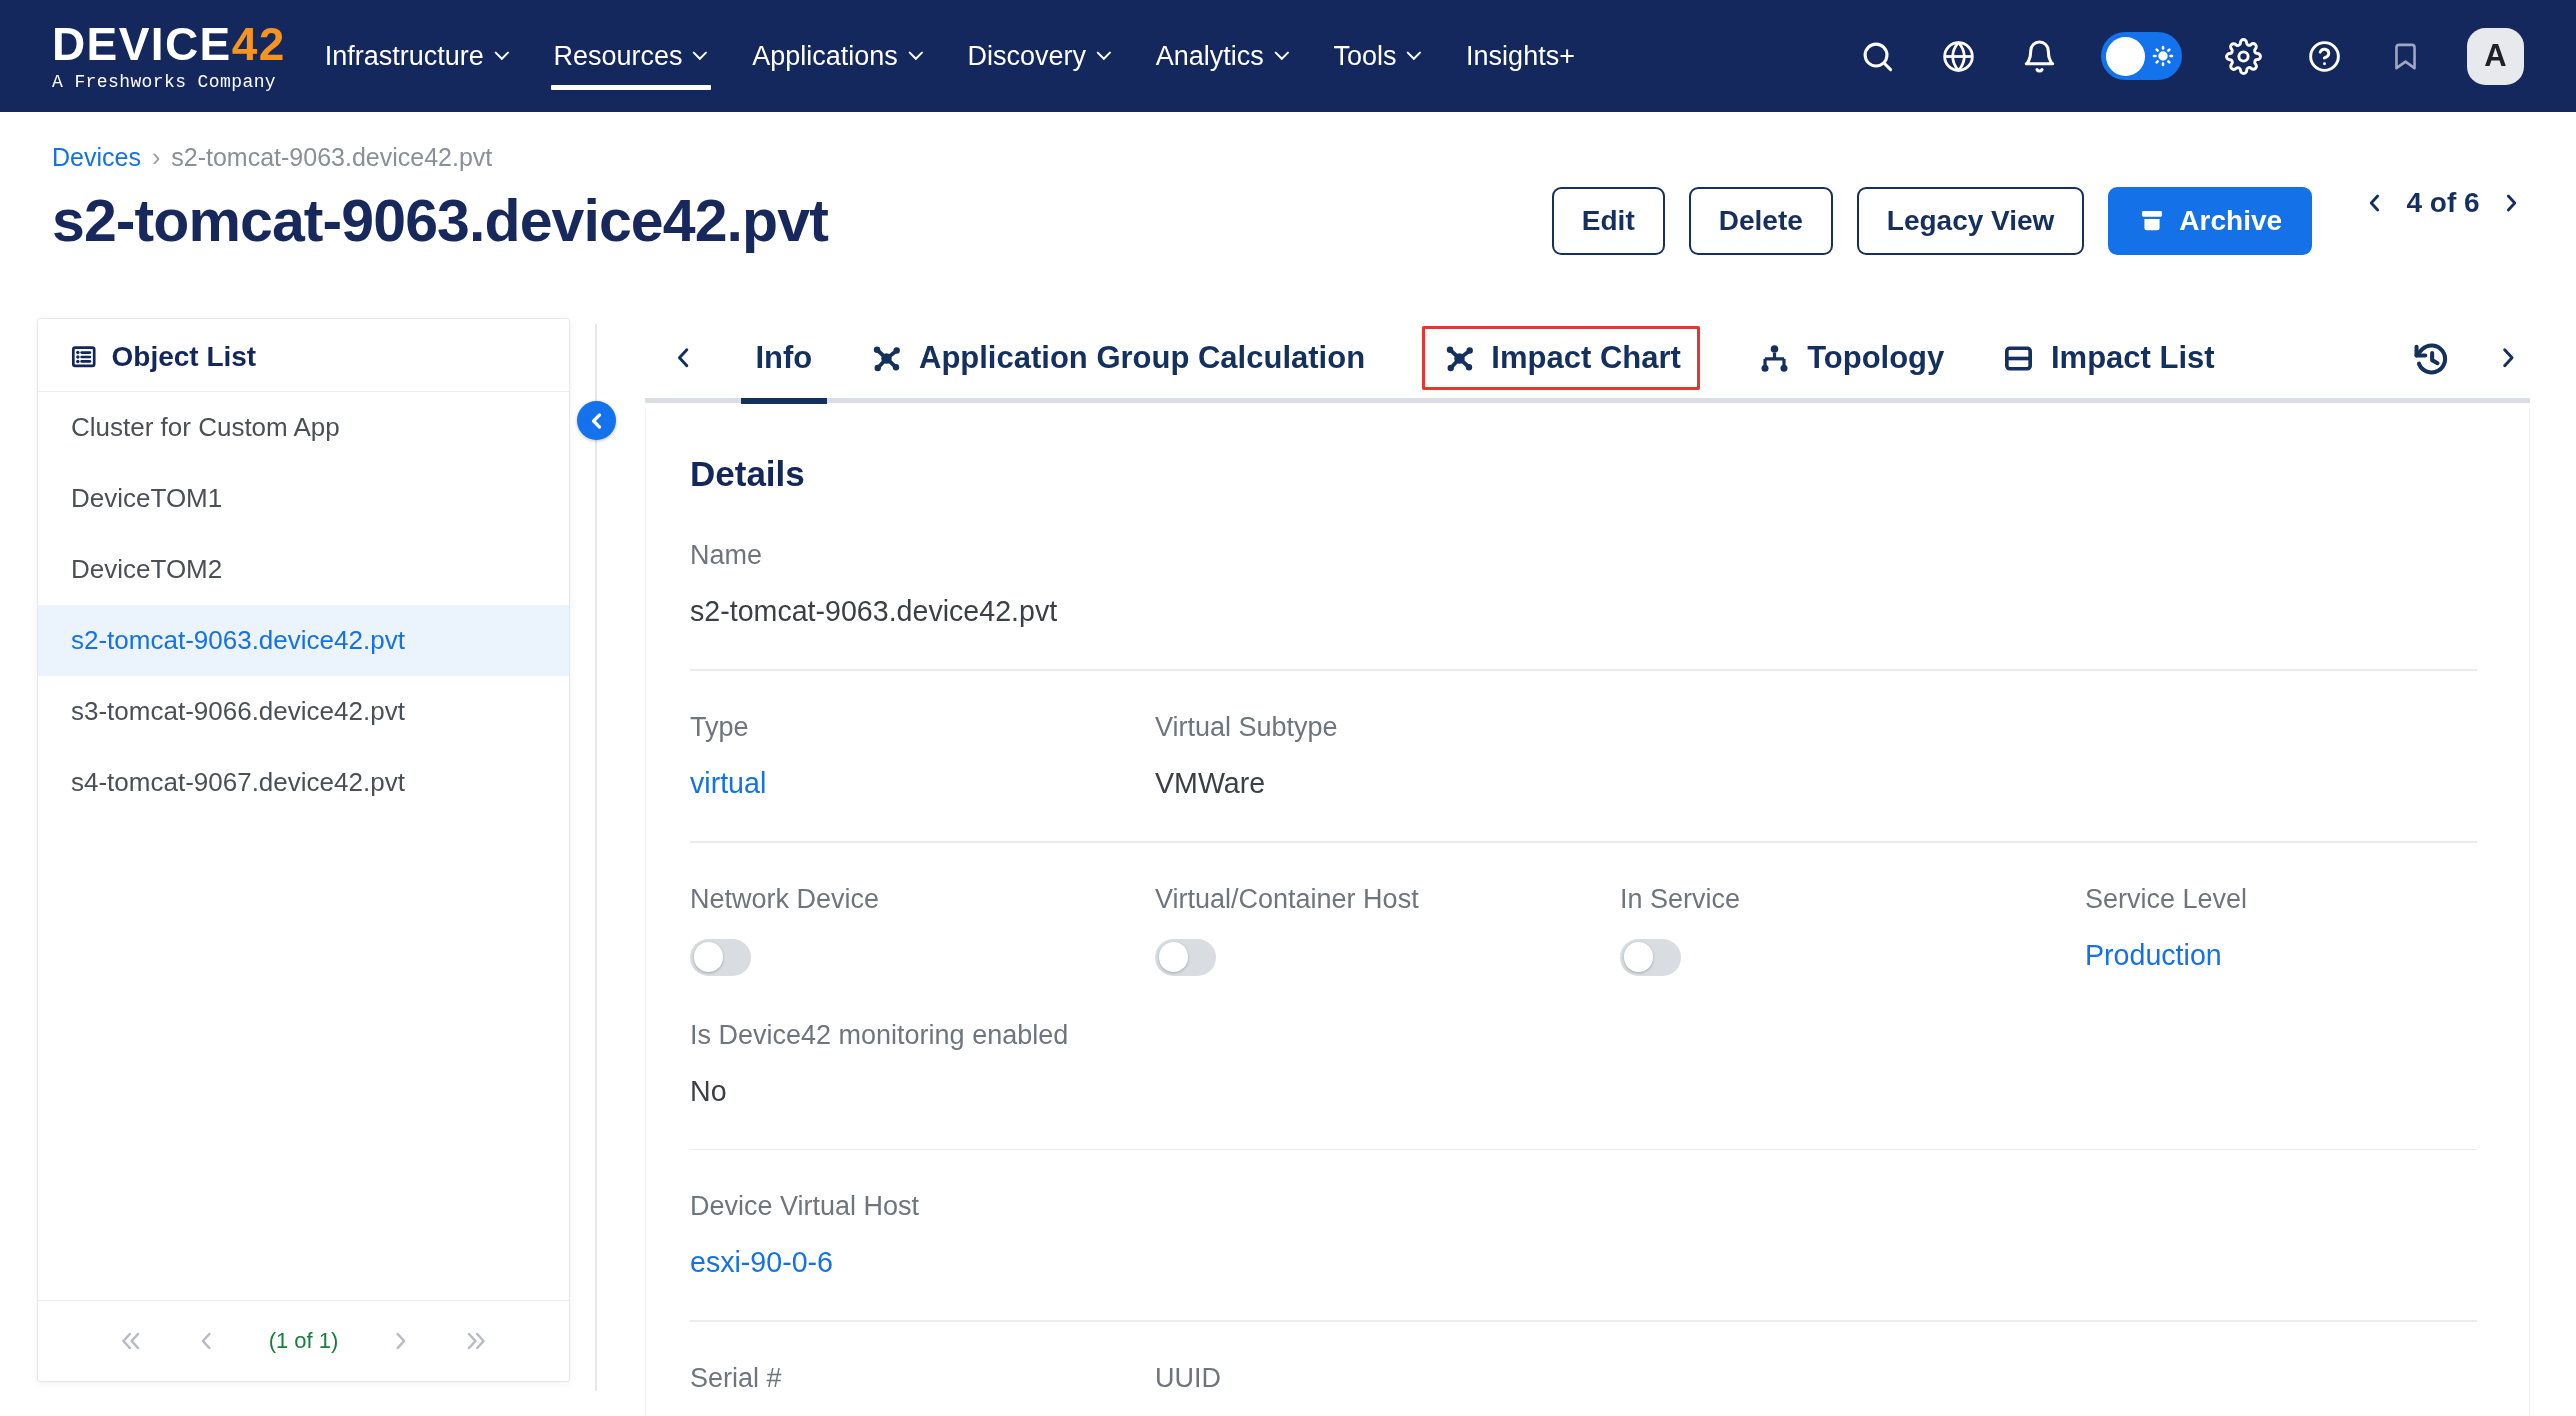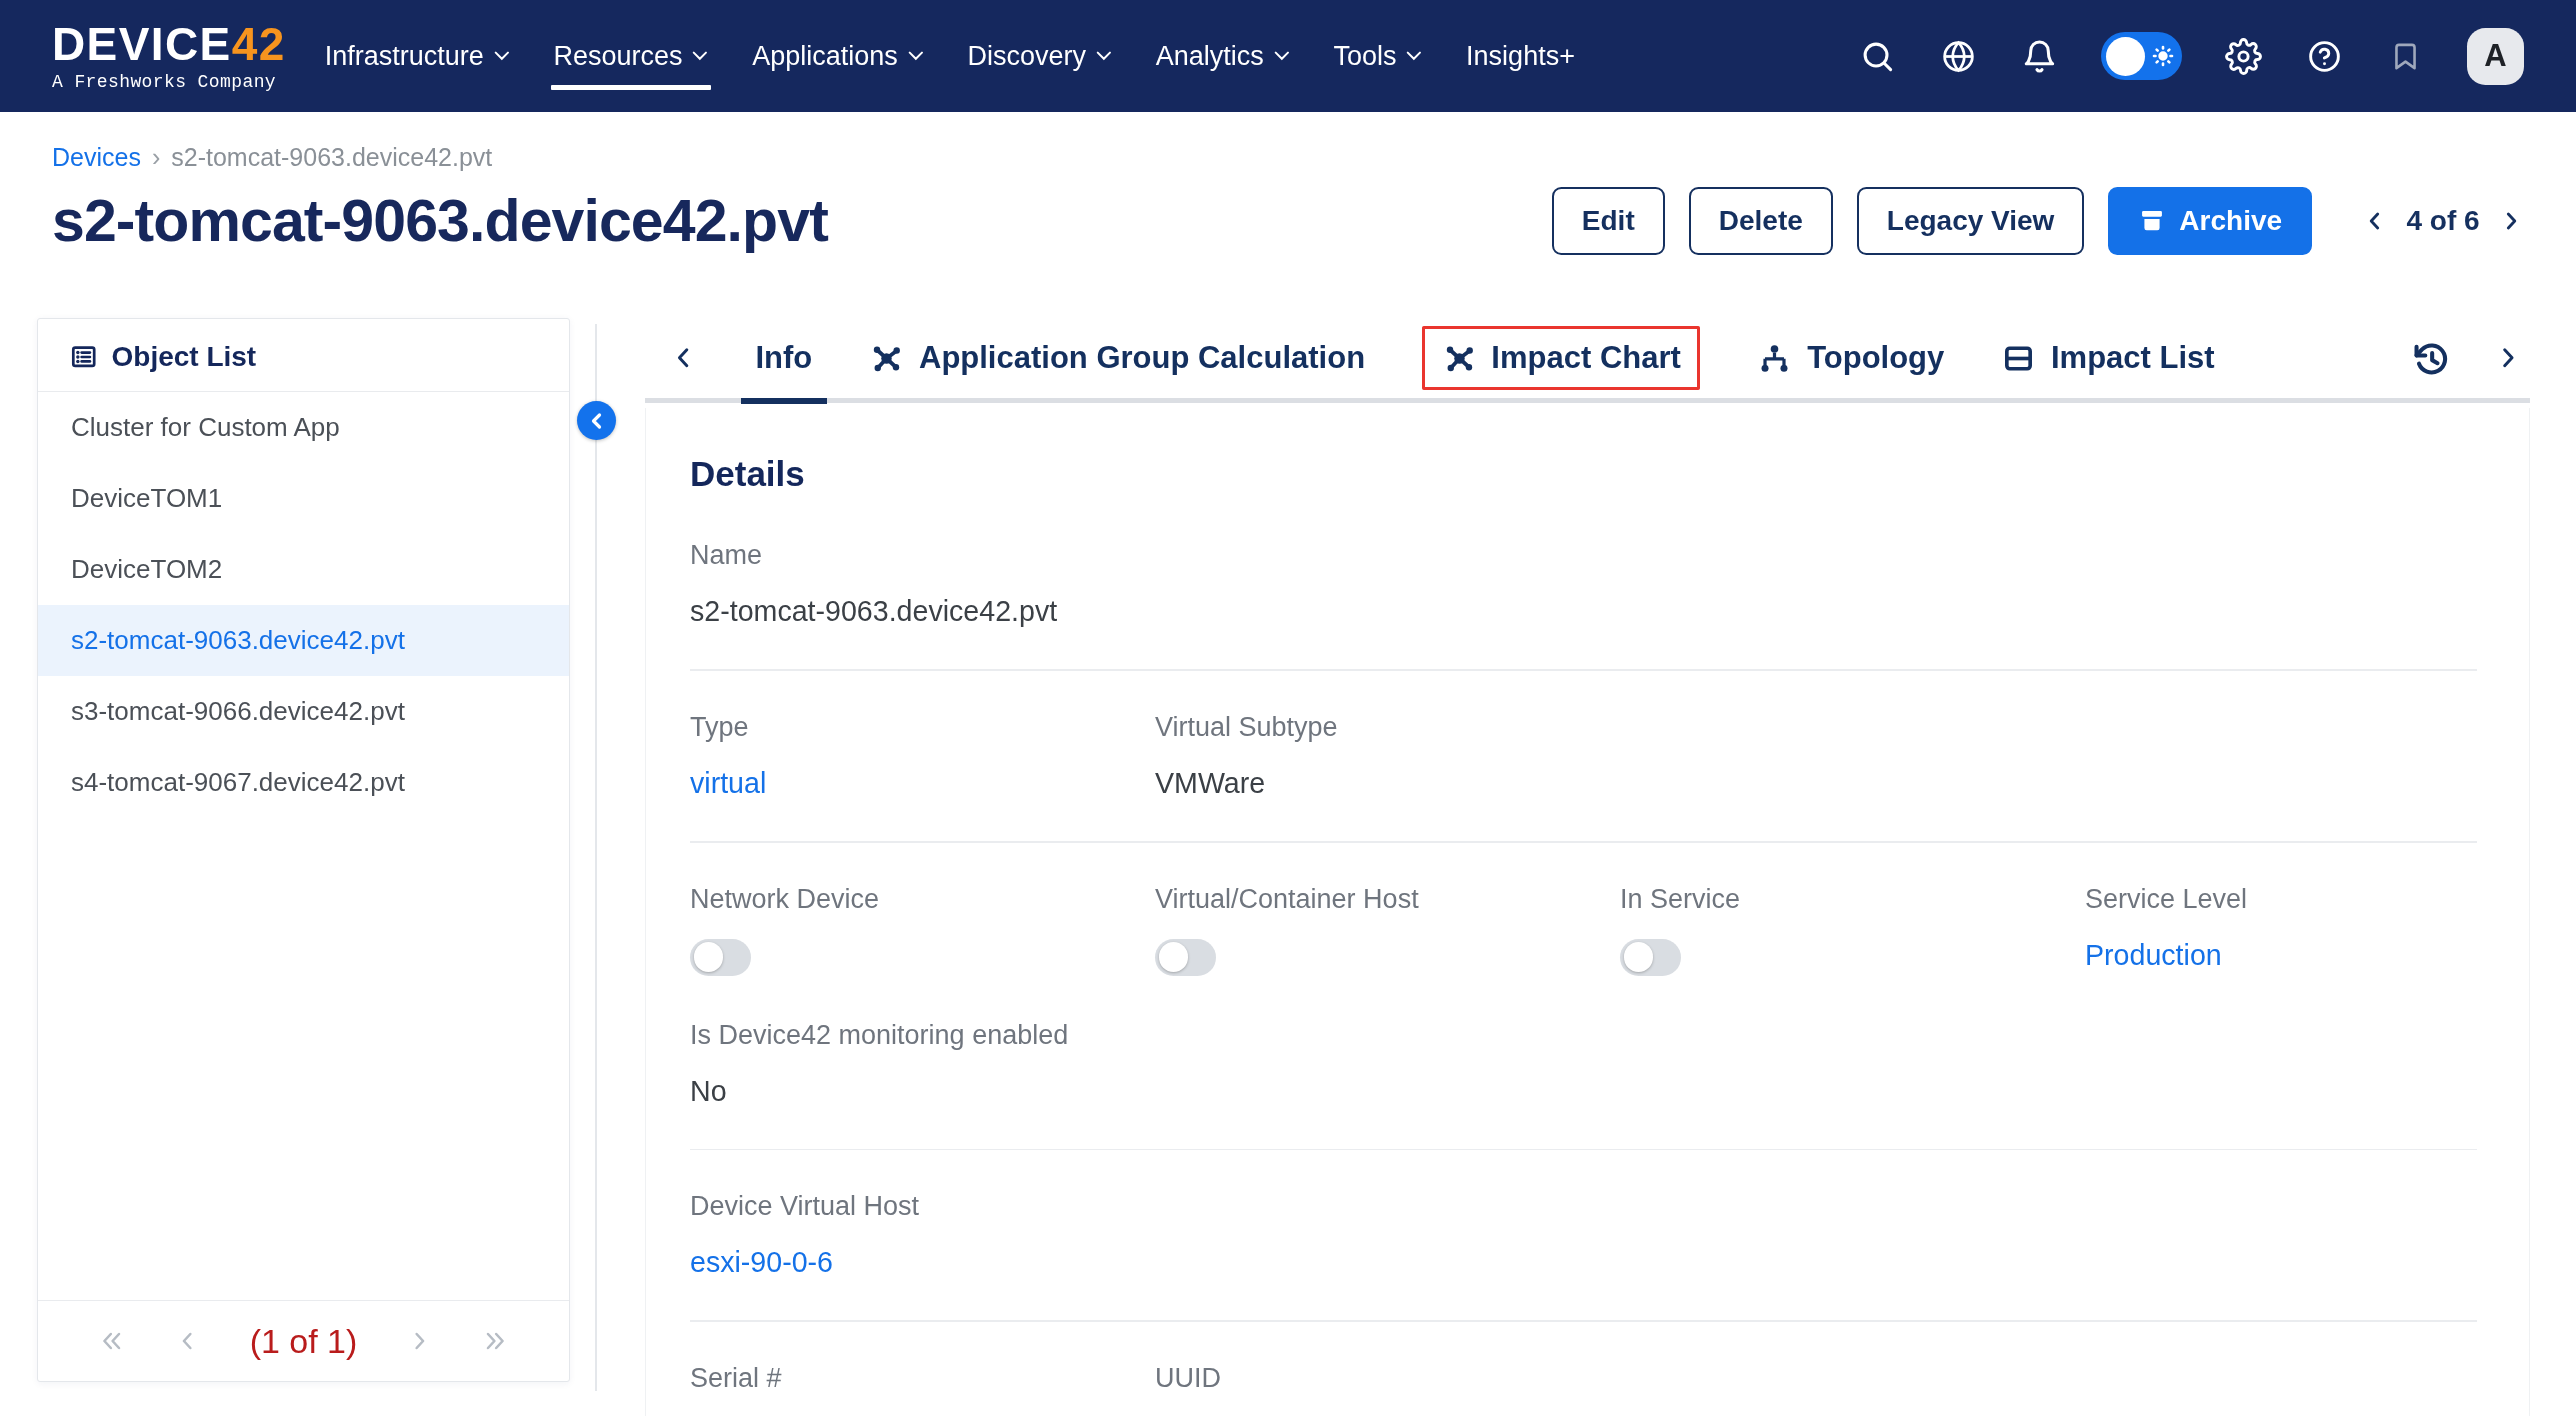--- a/index.html
+++ b/index.html
@@ -28,21 +28,21 @@
             align-items:center; justify-content:center; font-size:31px; font-weight:700; color:#1E2126; cursor:pointer; }
 
   
   .pagehead { position:absolute; top:112px; left:0; right:0; height:205px; padding:31px 52px 0 52px; background:#fff; }
   .breadcrumb { display:flex; align-items:center; gap:11px; font-size:25px; }
   .crumb-root { color:#1471E8; cursor:pointer; }
   .crumb-sep { color:#9AA0A6; }
   .crumb-current { color:#8A9097; }
   .titlerow { display:flex; align-items:center; margin-top:14.7px; }
   .page-title { font-size:59px; font-weight:800; color:#17285C; letter-spacing:-0.9px; }
-  .actions { margin-left:auto; display:flex; align-items:center; gap:24px; }
+  .actions { margin-left:auto; display:flex; align-items:flex-start; gap:24px; }
   .btn { height:68px; padding:0 28px; border:2.8px solid #15305F; border-radius:9.2px; background:#fff;
          color:#15305F; font-size:28px; font-weight:700; display:flex; align-items:center; gap:13px;
          cursor:pointer; font-family:inherit; white-space:nowrap; }
   .btn.primary { background:#1471E8; border-color:#1471E8; color:#fff; }
   .pager { display:flex; align-items:center; gap:18.4px; margin-left:26px; color:#15305F; }
   .pager-label { font-size:28px; font-weight:700; color:#15305F; white-space:nowrap; }
 
   
   .workspace { position:absolute; top:318px; left:0; right:0; bottom:0; }
 
@@ -51,21 +51,21 @@
                  border:1.8px solid #E4E7EB; border-radius:3px; box-shadow:0 1.8px 7.4px rgba(20,40,94,0.05);
                  display:flex; flex-direction:column; overflow:hidden; }
   .card-head { display:flex; align-items:center; gap:13px; padding:22px 0 18.4px 31px;
                border-bottom:1.8px solid #E9EBEE; }
   .card-title { font-size:28px; font-weight:700; color:#14275B; }
   .obj-item { height:71px; display:flex; align-items:center; padding-left:33px; font-size:26px;
               color:#4B5057; cursor:pointer; white-space:nowrap; }
   .obj-item.selected { background:#EBF3FD; color:#1471E8; }
   .card-foot { margin-top:auto; border-top:1.8px solid #E9EBEE; height:81px; display:flex;
                align-items:center; justify-content:center; gap:48px; }
-  .foot-label { font-size:34px; color:#b91c1c; }
+  .foot-label { font-size:22px; color:#15803d; }
   .foot-chev { display:flex; align-items:center; cursor:pointer; }
 
   .vline { position:absolute; left:595px; top:5.5px; bottom:26px; width:1.8px; background:#E4E7EB; }
   .collapse-btn { position:absolute; left:577px; top:83px; width:39px; height:39px; border-radius:50%;
                   background:#1372EC; display:flex; align-items:center; justify-content:center;
                   cursor:pointer; box-shadow:0 0.9px 3.7px rgba(0,0,0,0.25); }
 
   
   .content { position:absolute; left:645px; right:46px; top:0; bottom:0; }
   .tabbar { height:85px; display:flex; align-items:center; gap:57px; padding-left:24px;

